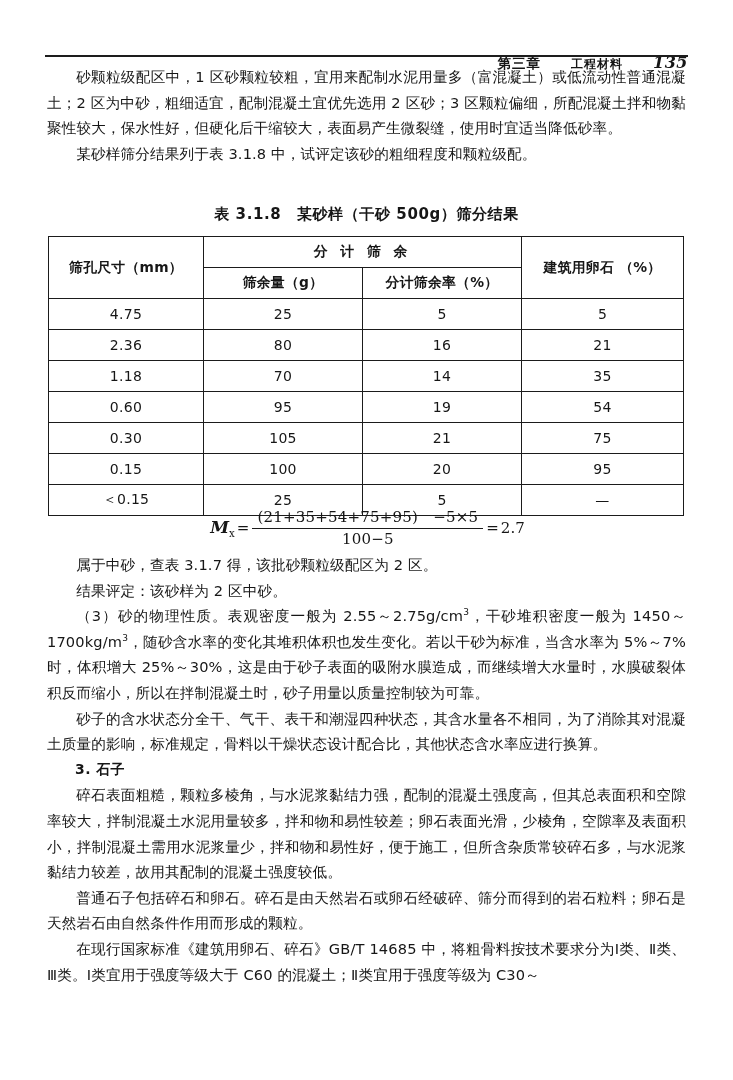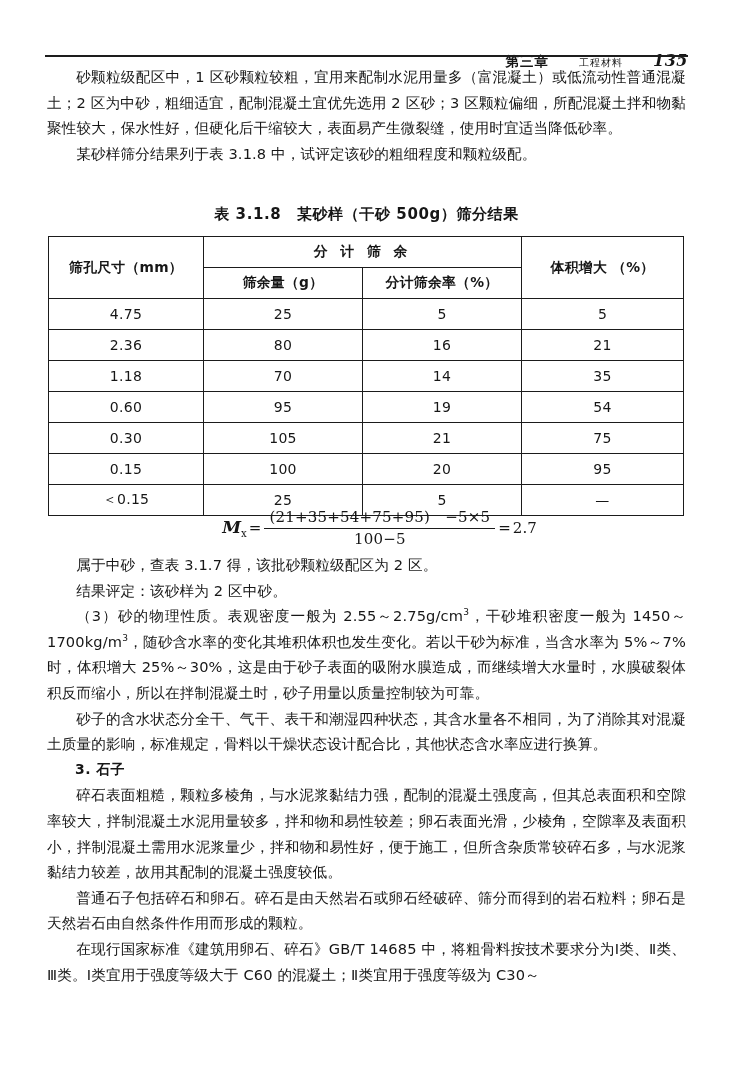--- a/index.html
+++ b/index.html
@@ -31,22 +31,22 @@
     justify-content: flex-end;
     gap: 30px;
     height: 26px;
   }
   .header-chapter {
     font-size: 13.5px;
     font-weight: bold;
     letter-spacing: 1px;
   }
   .header-section {
-    font-size: 10px;
-    font-weight: normal;
+    font-size: 12px;
+    font-weight: bold;
     letter-spacing: 1px;
     margin-top: 32px;
   }
   .header-pageno {
     font-size: 16px;
     font-weight: bold;
     font-style: italic;
     font-family: "DejaVu Serif", "Liberation Serif", serif;
     letter-spacing: 0.5px;
   }
@@ -124,21 +124,21 @@
   .sieve-table th.spread { letter-spacing: 4px; }
   .sieve-table td { height: 30px; font-size: 14px; }
   col.c1 { width: 155px; }
   col.c2 { width: 159px; }
   col.c3 { width: 159px; }
   col.c4 { width: 162px; }
 
   
   .formula {
     position: absolute;
-    left: 60px;
+    left: 48px;
     top: 508px;
     width: 639px;
     display: flex;
     justify-content: center;
     align-items: center;
     font-family: "DejaVu Serif", "Liberation Serif", serif;
     font-size: 15px;
   }
   .formula .mvar {
     font-style: italic;
@@ -195,21 +195,21 @@
     <colgroup>
       <col class="c1">
         <col class="c2">
         <col class="c3">
         <col class="c4">
     </colgroup>
     <thead>
       <tr>
         <th class="tall" rowspan="2">筛孔尺寸（mm）</th>
         <th class="spread" colspan="2">分 计 筛 余</th>
-        <th class="tall" rowspan="2">体积增大 （%）</th>
+        <th class="tall" rowspan="2">建筑用卵石 （%）</th>
       </tr>
       <tr>
         <th>筛余量（g）</th>
         <th>分计筛余率（%）</th>
       </tr>
     </thead>
     <tbody>
       <tr>
         <td>4.75</td>
         <td>25</td>

